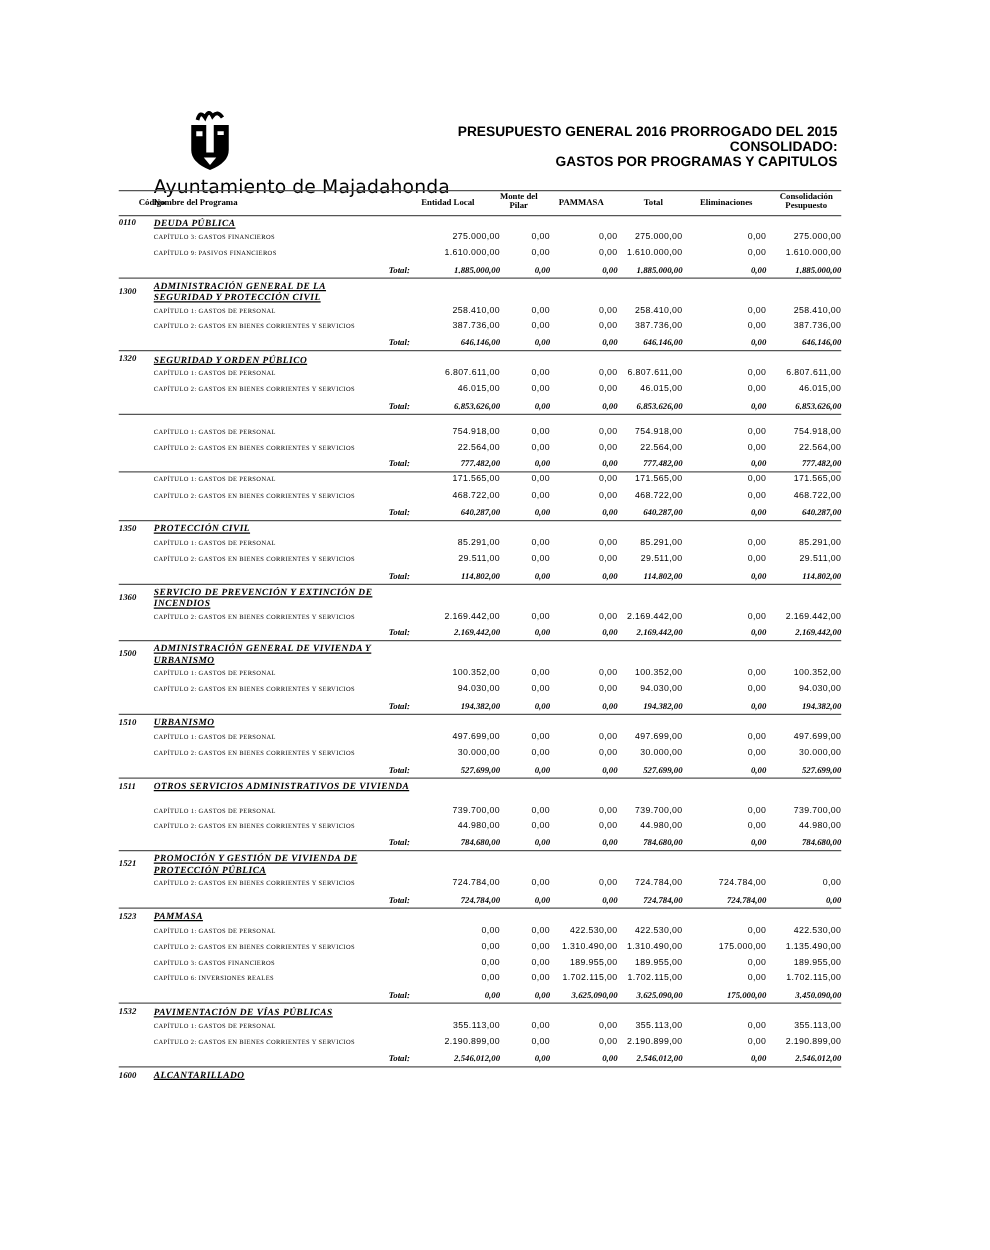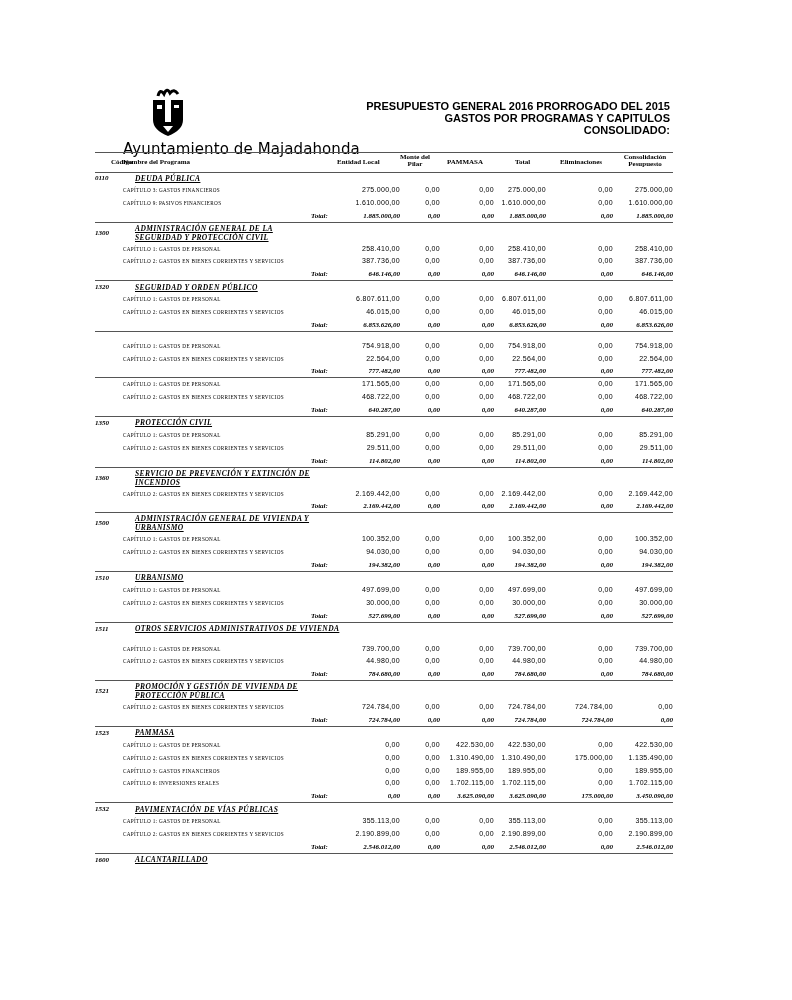--- a/index.html
+++ b/index.html
@@ -9,21 +9,21 @@
   .org-name { position: absolute; left: 123px; top: 140px; font-family: "DejaVu Sans", sans-serif; font-size: 15px; letter-spacing: 0.1px; }
   .title { position: absolute; left: 330px; top: 100px; width: 340px; text-align: right; font-family: "Liberation Sans", sans-serif; font-weight: bold; font-size: 11px; line-height: 12px; }
   .header-rule { position: absolute; left: 95px; width: 578px; height: 0; border-top: 1.5px solid #555; }
   .thead { position: absolute; left: 95px; top: 153px; width: 578px; height: 20px; font-size: 7px; font-weight: bold; }
   .thead span { position: absolute; }
   .th-code { left: 16px; top: 5px; }
   .th-name { left: 28px; top: 5px; }
   .th-c { text-align: center; }
   .rows { position: absolute; left: 95px; top: 172px; width: 578px; }
   .prog { position: relative; width: 578px; }
-  .prog-head { position: relative; display: flex; align-items: center; min-height: 12px; gap: 12px; }
+  .prog-head { position: relative; display: flex; align-items: center; min-height: 12px; }
   .prog-code { width: 28px; font-size: 7px; font-weight: bold; font-style: italic; }
   .prog-name { font-size: 7.5px; font-weight: bold; font-style: italic; text-decoration: underline; letter-spacing: 0.4px; line-height: 9px; max-width: 180px; background: linear-gradient(#fff,#fff); }
   .prog-name.wide { max-width: 300px; }
   .chap { position: relative; height: 12.8px; font-size: 5.2px; letter-spacing: 0.3px; }
   .chap .lbl { position: absolute; left: 28px; top: 3px; }
   .num { position: absolute; top: 2px; font-size: 7px; text-align: right; width: 80px; font-family: "Liberation Sans Narrow", "Liberation Sans", sans-serif; }
   .c1 { left: 225px; }  
   .c2 { left: 265px; }  
   .c3 { left: 319px; }  
   .c4 { left: 371px; }  
@@ -48,22 +48,22 @@
       <rect x="7" y="19" width="5" height="4" fill="#fff"></rect>
       <rect x="24" y="19" width="5" height="3" fill="#fff"></rect>
       <path d="M13 40 L18 46 L23 40 Z" fill="#fff"></path>
     </svg>
   </div>
 
   <div class="org-name">Ayuntamiento de Majadahonda</div>
 
   <div class="title">
     <div>PRESUPUESTO GENERAL 2016 PRORROGADO DEL 2015</div>
+    <div>CONSOLIDADO:</div>
     <div>GASTOS POR PROGRAMAS Y CAPITULOS</div>
-    <div>CONSOLIDADO:</div>
   </div>
 
   <div class="header-rule" style="top:152px"></div>
 
   <div class="thead">
     <span class="th-code">Código</span>
     <span class="th-name">Nombre del Programa</span>
     <span class="th-c" style="left:242px;top:5px;width:60px;text-align:left">Entidad Local</span>
     <span class="th-c" style="left:295px;top:1px;width:50px;line-height:7px">
         <span style="position:static;display:block">Monte del</span>

